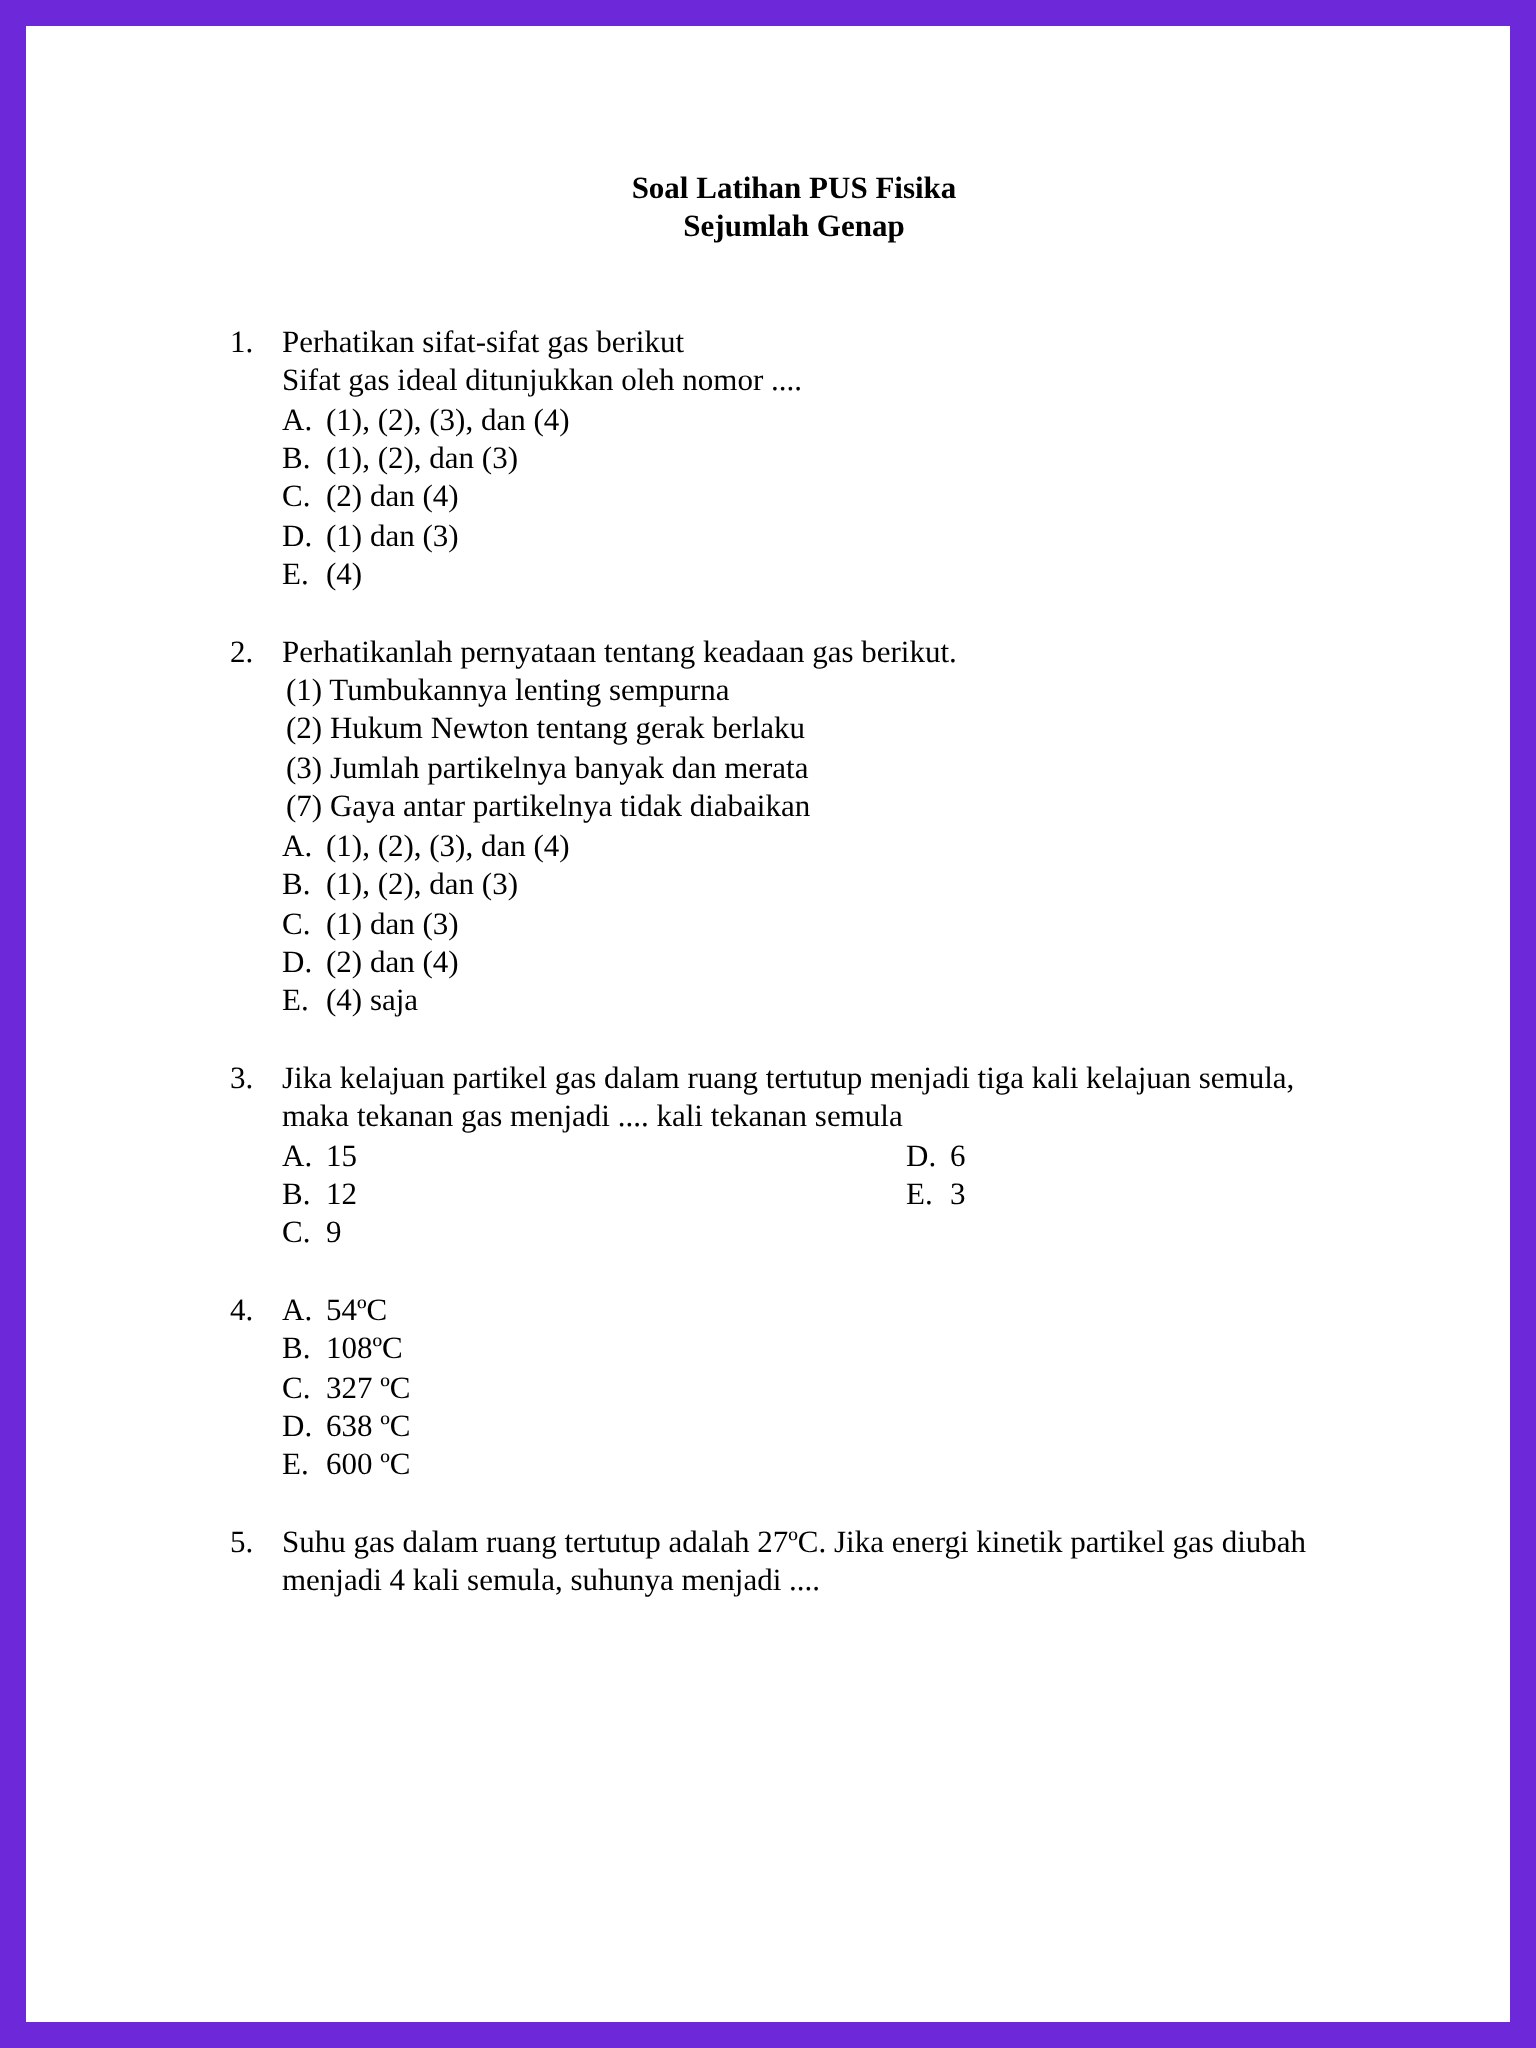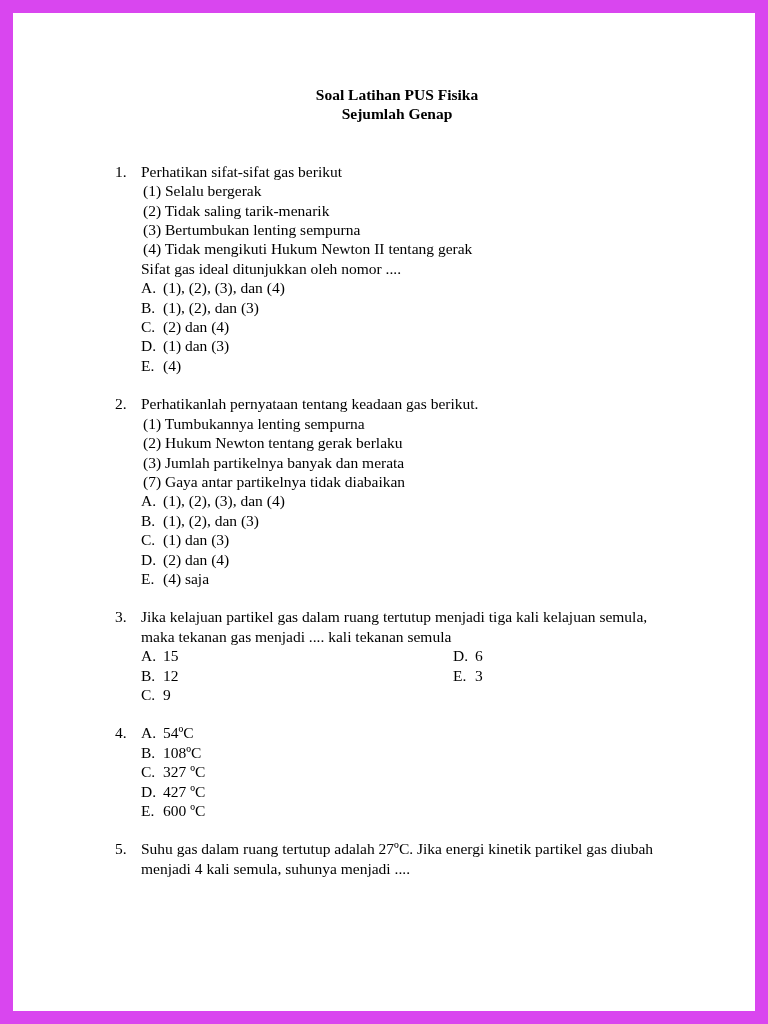--- a/index.html
+++ b/index.html
@@ -1,18 +1,18 @@
 <!DOCTYPE html>
 <html><head>
 <meta charset="utf-8">
 <style>
   html,body{margin:0;padding:0;}
   .viewer{
     width:768px;height:1024px;
-    background:#d946ef;
+    background:#6d28d9;
     box-sizing:border-box;
     padding:13px;
   }
   .sheet{
     background:#ffffff;
     width:742px;height:998px;
     box-sizing:border-box;
     padding:72px 76px 30px 102px;
     font-family:"Liberation Serif", serif;
     font-size:15.5px;
@@ -50,26 +50,20 @@
 
     <div class="title-block">
       <div>Soal Latihan PUS Fisika</div>
       <div>Sejumlah Genap</div>
     </div>
 
     <div class="question">
       <span class="qnum">1.</span>
       <div class="qbody">
         <div>Perhatikan sifat-sifat gas berikut</div>
-        <div class="stmts">
-          <div>(1) Selalu bergerak</div>
-          <div>(2) Tidak saling tarik-menarik</div>
-          <div>(3) Bertumbukan lenting sempurna</div>
-          <div>(4) Tidak mengikuti Hukum Newton II tentang gerak</div>
-        </div>
         <div>Sifat gas ideal ditunjukkan oleh nomor ....</div>
         <div class="opts">
           <div class="opt">
               <span class="olabel">A.</span>
               <span>(1), (2), (3), dan (4)</span>
             </div>
           <div class="opt">
               <span class="olabel">B.</span>
               <span>(1), (2), dan (3)</span>
             </div>
@@ -168,21 +162,21 @@
           <div class="opt">
               <span class="olabel">B.</span>
               <span>108ºC</span>
             </div>
           <div class="opt">
               <span class="olabel">C.</span>
               <span>327 ºC</span>
             </div>
           <div class="opt">
               <span class="olabel">D.</span>
-              <span>427 ºC</span>
+              <span>638 ºC</span>
             </div>
           <div class="opt">
               <span class="olabel">E.</span>
               <span>600 ºC</span>
             </div>
         </div>
       </div>
     </div>
 
     <div class="question">

